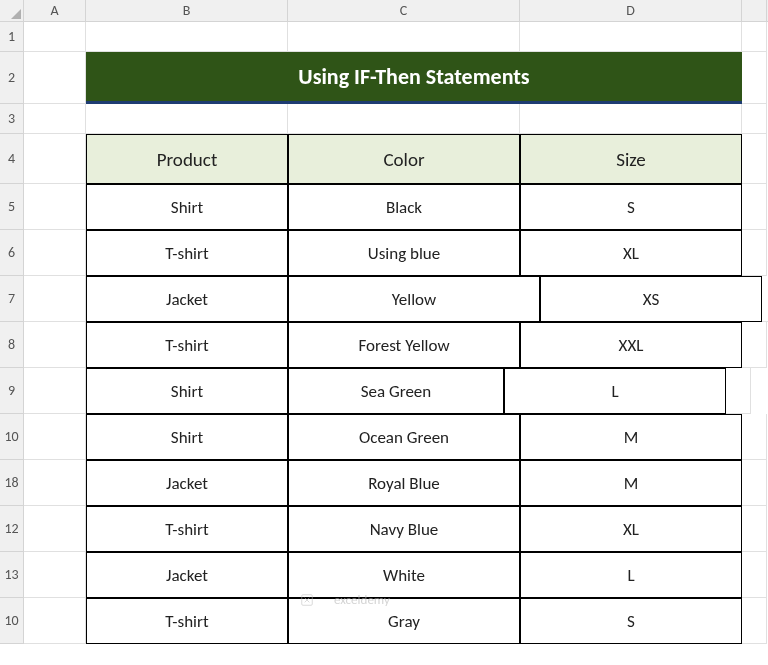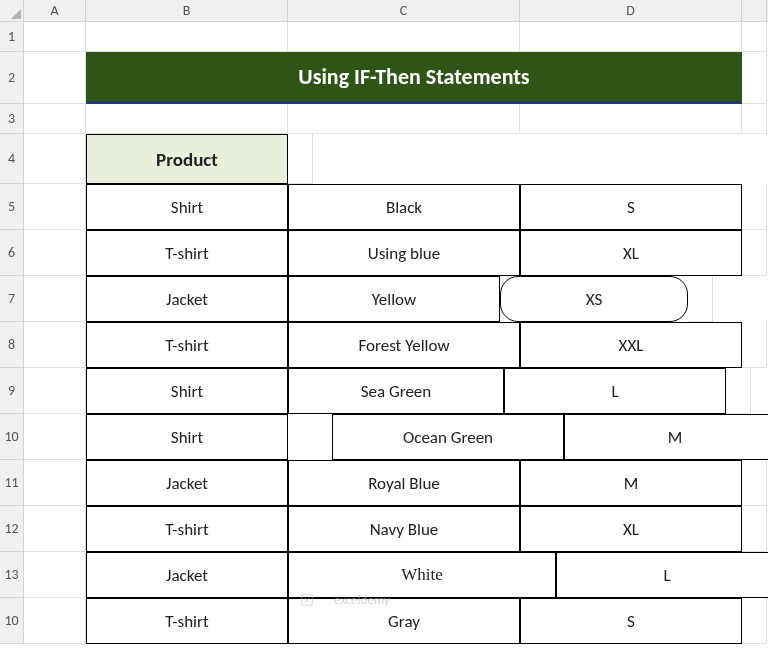--- a/index.html
+++ b/index.html
@@ -93,21 +93,21 @@
     .title-cell {
       background: #2f5417;
       color: #fff;
       font-weight: bold;
       font-size: 22px;
       border: none;
       border-bottom: 3px solid #1e3c72;
     }
     .table-header-cell {
       background: #e8efdb;
-      font-weight: bold;
+      font-weight: normal;
       font-size: 19px;
       border: 1px solid #000;
     }
     .table-data-cell {
       border: 1px solid #000;
       font-size: 17px;
     }
     .watermark {
       position: absolute;
       left: 300px;
@@ -142,21 +142,21 @@
     <div class="row-header" style="height: 30px;">1</div>
     <div class="row-header" style="height: 52px;">2</div>
     <div class="row-header" style="height: 30px;">3</div>
     <div class="row-header" style="height: 50px;">4</div>
     <div class="row-header" style="height: 46px;">5</div>
     <div class="row-header" style="height: 46px;">6</div>
     <div class="row-header" style="height: 46px;">7</div>
     <div class="row-header" style="height: 46px;">8</div>
     <div class="row-header" style="height: 46px;">9</div>
     <div class="row-header" style="height: 46px;">10</div>
-    <div class="row-header" style="height: 46px;">11</div>
+    <div class="row-header" style="height: 46px;">18</div>
     <div class="row-header" style="height: 46px;">12</div>
     <div class="row-header" style="height: 46px;">13</div>
     <div class="row-header" style="height: 46px;">10</div>
   </div>
 
 <div class="grid">
     <div class="grid-row">
       <div class="cell" style="width: 62px; height: 30px;"></div>
       <div class="cell" style="width: 202px; height: 30px;"></div>
       <div class="cell" style="width: 232px; height: 30px;"></div>
@@ -171,82 +171,84 @@
     <div class="grid-row">
       <div class="cell" style="width: 62px; height: 30px;"></div>
       <div class="cell" style="width: 202px; height: 30px;"></div>
       <div class="cell" style="width: 232px; height: 30px;"></div>
       <div class="cell" style="width: 222px; height: 30px;"></div>
       <div class="cell" style="width: 25px; height: 30px;"></div>
     </div>
     <div class="grid-row">
       <div class="cell" style="width: 62px; height: 50px;"></div>
       <div class="cell table-header-cell" style="width: 202px; height: 50px;">Product</div>
+      <div class="cell table-header-cell" style="width: 232px; height: 50px;">Color</div>
+      <div class="cell table-header-cell" style="width: 222px; height: 50px;">Size</div>
       <div class="cell" style="width: 25px; height: 50px;"></div>
     </div>
     <div class="grid-row">
       <div class="cell" style="width: 62px; height: 46px;"></div>
       <div class="cell table-data-cell" style="width: 202px; height: 46px;">Shirt</div>
       <div class="cell table-data-cell" style="width: 232px; height: 46px;">Black</div>
       <div class="cell table-data-cell" style="width: 222px; height: 46px;">S</div>
       <div class="cell" style="width: 25px; height: 46px;"></div>
     </div>
     <div class="grid-row">
       <div class="cell" style="width: 62px; height: 46px;"></div>
       <div class="cell table-data-cell" style="width: 202px; height: 46px;">T-shirt</div>
       <div class="cell table-data-cell" style="width: 232px; height: 46px;">Using blue</div>
       <div class="cell table-data-cell" style="width: 222px; height: 46px;">XL</div>
       <div class="cell" style="width: 25px; height: 46px;"></div>
     </div>
     <div class="grid-row">
       <div class="cell" style="width: 62px; height: 46px;"></div>
       <div class="cell table-data-cell" style="width: 202px; height: 46px;">Jacket</div>
-      <div class="cell table-data-cell" style="width: 212px; height: 46px;">Yellow</div>
-      <div class="cell table-data-cell" style="width: 188px; height: 46px; border-radius: 18px;">XS</div>
+      <div class="cell table-data-cell" style="width: 252px; height: 46px;">Yellow</div>
+      <div class="cell table-data-cell" style="width: 222px; height: 46px;">XS</div>
       <div class="cell" style="width: 25px; height: 46px;"></div>
     </div>
     <div class="grid-row">
       <div class="cell" style="width: 62px; height: 46px;"></div>
       <div class="cell table-data-cell" style="width: 202px; height: 46px;">T-shirt</div>
       <div class="cell table-data-cell" style="width: 232px; height: 46px;">Forest Yellow</div>
       <div class="cell table-data-cell" style="width: 222px; height: 46px;">XXL</div>
       <div class="cell" style="width: 25px; height: 46px;"></div>
     </div>
     <div class="grid-row">
       <div class="cell" style="width: 62px; height: 46px;"></div>
       <div class="cell table-data-cell" style="width: 202px; height: 46px;">Shirt</div>
       <div class="cell table-data-cell" style="width: 216px; height: 46px;">Sea Green</div>
       <div class="cell table-data-cell" style="width: 222px; height: 46px;">L</div>
       <div class="cell" style="width: 25px; height: 46px;"></div>
     </div>
     <div class="grid-row">
       <div class="cell" style="width: 62px; height: 46px;"></div>
       <div class="cell table-data-cell" style="width: 202px; height: 46px;">Shirt</div>
-      <div class="cell table-data-cell" style="width: 232px; height: 46px; margin-left: 44px;">Ocean Green</div>
+      <div class="cell table-data-cell" style="width: 232px; height: 46px;">Ocean Green</div>
       <div class="cell table-data-cell" style="width: 222px; height: 46px;">M</div>
       <div class="cell" style="width: 25px; height: 46px;"></div>
     </div>
     <div class="grid-row">
       <div class="cell" style="width: 62px; height: 46px;"></div>
       <div class="cell table-data-cell" style="width: 202px; height: 46px;">Jacket</div>
       <div class="cell table-data-cell" style="width: 232px; height: 46px;">Royal Blue</div>
       <div class="cell table-data-cell" style="width: 222px; height: 46px;">M</div>
       <div class="cell" style="width: 25px; height: 46px;"></div>
     </div>
     <div class="grid-row">
       <div class="cell" style="width: 62px; height: 46px;"></div>
       <div class="cell table-data-cell" style="width: 202px; height: 46px;">T-shirt</div>
       <div class="cell table-data-cell" style="width: 232px; height: 46px;">Navy Blue</div>
       <div class="cell table-data-cell" style="width: 222px; height: 46px;">XL</div>
       <div class="cell" style="width: 25px; height: 46px;"></div>
     </div>
     <div class="grid-row">
       <div class="cell" style="width: 62px; height: 46px;"></div>
       <div class="cell table-data-cell" style="width: 202px; height: 46px;">Jacket</div>
-      <div class="cell table-data-cell" style="width: 268px; height: 46px; font-family: Liberation Serif, serif;">White</div>
+      <div class="cell table-data-cell" style="width: 232px; height: 46px;">White</div>
       <div class="cell table-data-cell" style="width: 222px; height: 46px;">L</div>
       <div class="cell" style="width: 25px; height: 46px;"></div>
     </div>
     <div class="grid-row">
       <div class="cell" style="width: 62px; height: 46px;"></div>
       <div class="cell table-data-cell" style="width: 202px; height: 46px;">T-shirt</div>
       <div class="cell table-data-cell" style="width: 232px; height: 46px;">Gray</div>
       <div class="cell table-data-cell" style="width: 222px; height: 46px;">S</div>
       <div class="cell" style="width: 25px; height: 46px;"></div>
     </div>

